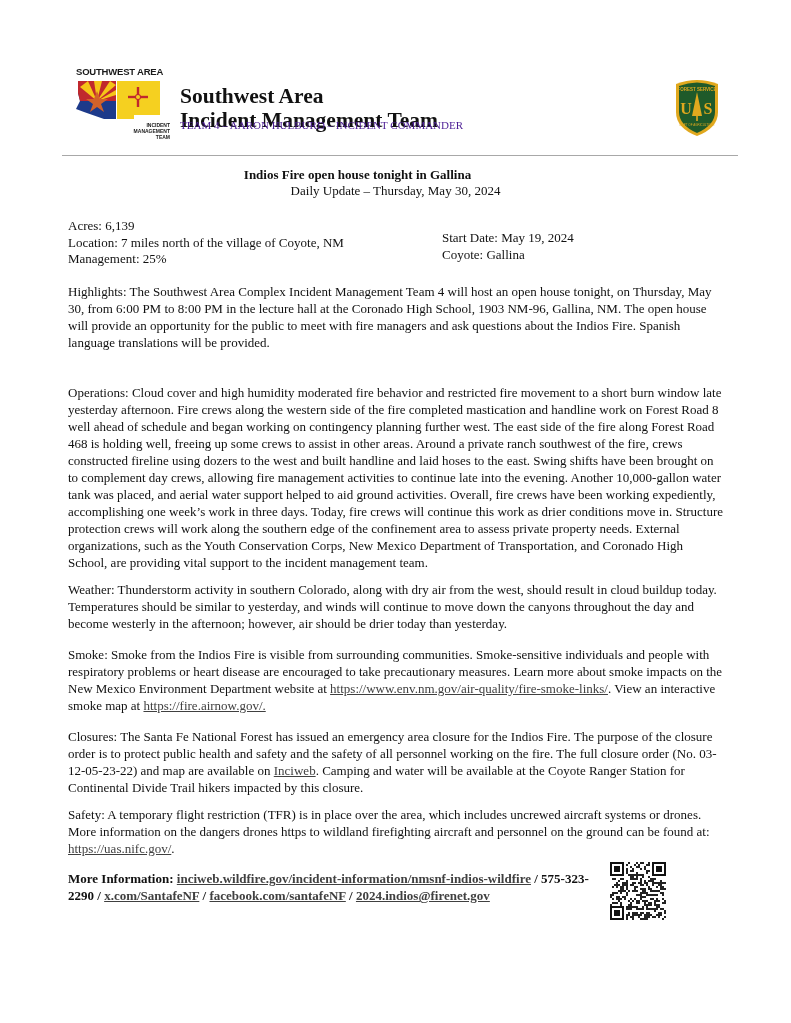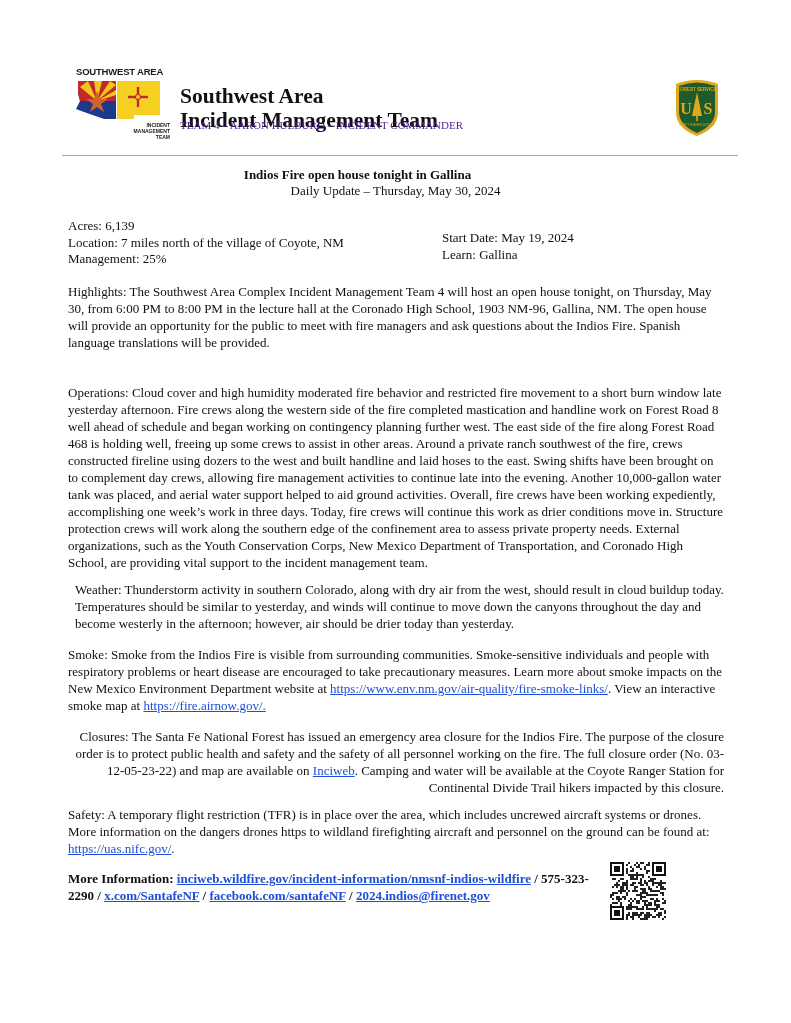--- a/index.html
+++ b/index.html
@@ -24,27 +24,27 @@
     .doc-title { position: absolute; left: 0; width: 715px; top: 167px; text-align: center; font-weight: bold; font-size: 13px; }
     .doc-subtitle { position: absolute; left: 0; width: 791px; top: 183px; text-align: center; font-size: 13px; }
 
     .facts { position: absolute; left: 68px; top: 218px; width: 680px; font-size: 13px; line-height: 16.5px; }
     .facts .col-l { position: absolute; left: 0; top: 0; width: 360px; }
     .facts .col-r { position: absolute; left: 374px; top: 12px; width: 300px; }
     .facts .row { white-space: nowrap; }
     b { font-weight: normal; }
 
     .para { position: absolute; left: 68px; width: 656px; font-size: 13px; line-height: 17px; text-align: left; }
-    a { color: #1d4ed8; text-decoration: underline; }
+    a { color: #404040; text-decoration: underline; }
 
     .p-highlights { top: 283px; }
     .p-operations { top: 384px; }
-    .p-weather { top: 581px; margin-left: 7px; }
+    .p-weather { top: 581px; }
     .p-smoke { top: 646px; }
-    .p-closures { top: 728px; text-align: right; }
+    .p-closures { top: 728px; }
     .p-safety { top: 806px; }
     .p-more { top: 870px; width: 530px; font-weight: bold; }
     .qr { position: absolute; left: 610px; top: 862px; }
   </style>
 </head>
 <body>
 
 <div class="page">
 
   <div class="logo-left">
@@ -99,21 +99,21 @@
   <div class="doc-subtitle">Daily Update – Thursday, May 30, 2024</div>
 
   <div class="facts">
     <div class="col-l">
       <div class="row"><b>Acres</b><span>: 6,139</span></div>
       <div class="row"><b>Location</b><span>: 7 miles north of the village of Coyote, NM</span></div>
       <div class="row"><b>Management</b><span>: 25%</span></div>
     </div>
     <div class="col-r">
       <div class="row"><b>Start Date</b><span>: May 19, 2024</span></div>
-      <div class="row"><b>Learn:</b><span> Gallina</span></div>
+      <div class="row"><b>Coyote:</b><span> Gallina</span></div>
     </div>
   </div>
 
   <div class="para p-highlights"><b>Highlights</b><span>: The Southwest Area Complex Incident Management Team 4 will host an </span><b>open house tonight, on Thursday, May 30, from 6:00 PM to 8:00 PM in the lecture hall at the Coronado High School, 1903 NM-96, Gallina, NM.</b><span> The open house will provide an opportunity for the public to meet with fire managers and ask questions about the Indios Fire. Spanish language translations will be provided.</span></div>
 
   <div class="para p-operations"><b>Operations:</b><span> Cloud cover and high humidity moderated fire behavior and restricted fire movement to a short burn window late yesterday afternoon. Fire crews along the western side of the fire completed mastication and handline work on Forest Road 8 well ahead of schedule and began working on contingency planning further west. The east side of the fire along Forest Road 468 is holding well, freeing up some crews to assist in other areas. Around a private ranch southwest of the fire, crews constructed fireline using dozers to the west and built handline and laid hoses to the east. Swing shifts have been brought on to complement day crews, allowing fire management activities to continue late into the evening. Another 10,000-gallon water tank was placed, and aerial water support helped to aid ground activities. Overall, fire crews have been working expediently, accomplishing one week’s work in three days. Today, fire crews will continue this work as drier conditions move in. Structure protection crews will work along the southern edge of the confinement area to assess private property needs. External organizations, such as the Youth Conservation Corps, New Mexico Department of Transportation, and Coronado High School, are providing vital support to the incident management team.</span></div>
 
   <div class="para p-weather"><b>Weather</b><span>: Thunderstorm activity in southern Colorado, along with dry air from the west, should result in cloud buildup today. Temperatures should be similar to yesterday, and winds will continue to move down the canyons throughout the day and become westerly in the afternoon; however, air should be drier today than yesterday.</span></div>
 
   <div class="para p-smoke"><b>Smoke</b><span>: Smoke from the Indios Fire is visible from surrounding communities. Smoke-sensitive individuals and people with respiratory problems or heart disease are encouraged to take precautionary measures. Learn more about smoke impacts on the New Mexico Environment Department website at </span><a>https://www.env.nm.gov/air-quality/fire-smoke-links/</a><span>. View an interactive smoke map at </span><a>https://fire.airnow.gov/.</a></div>

